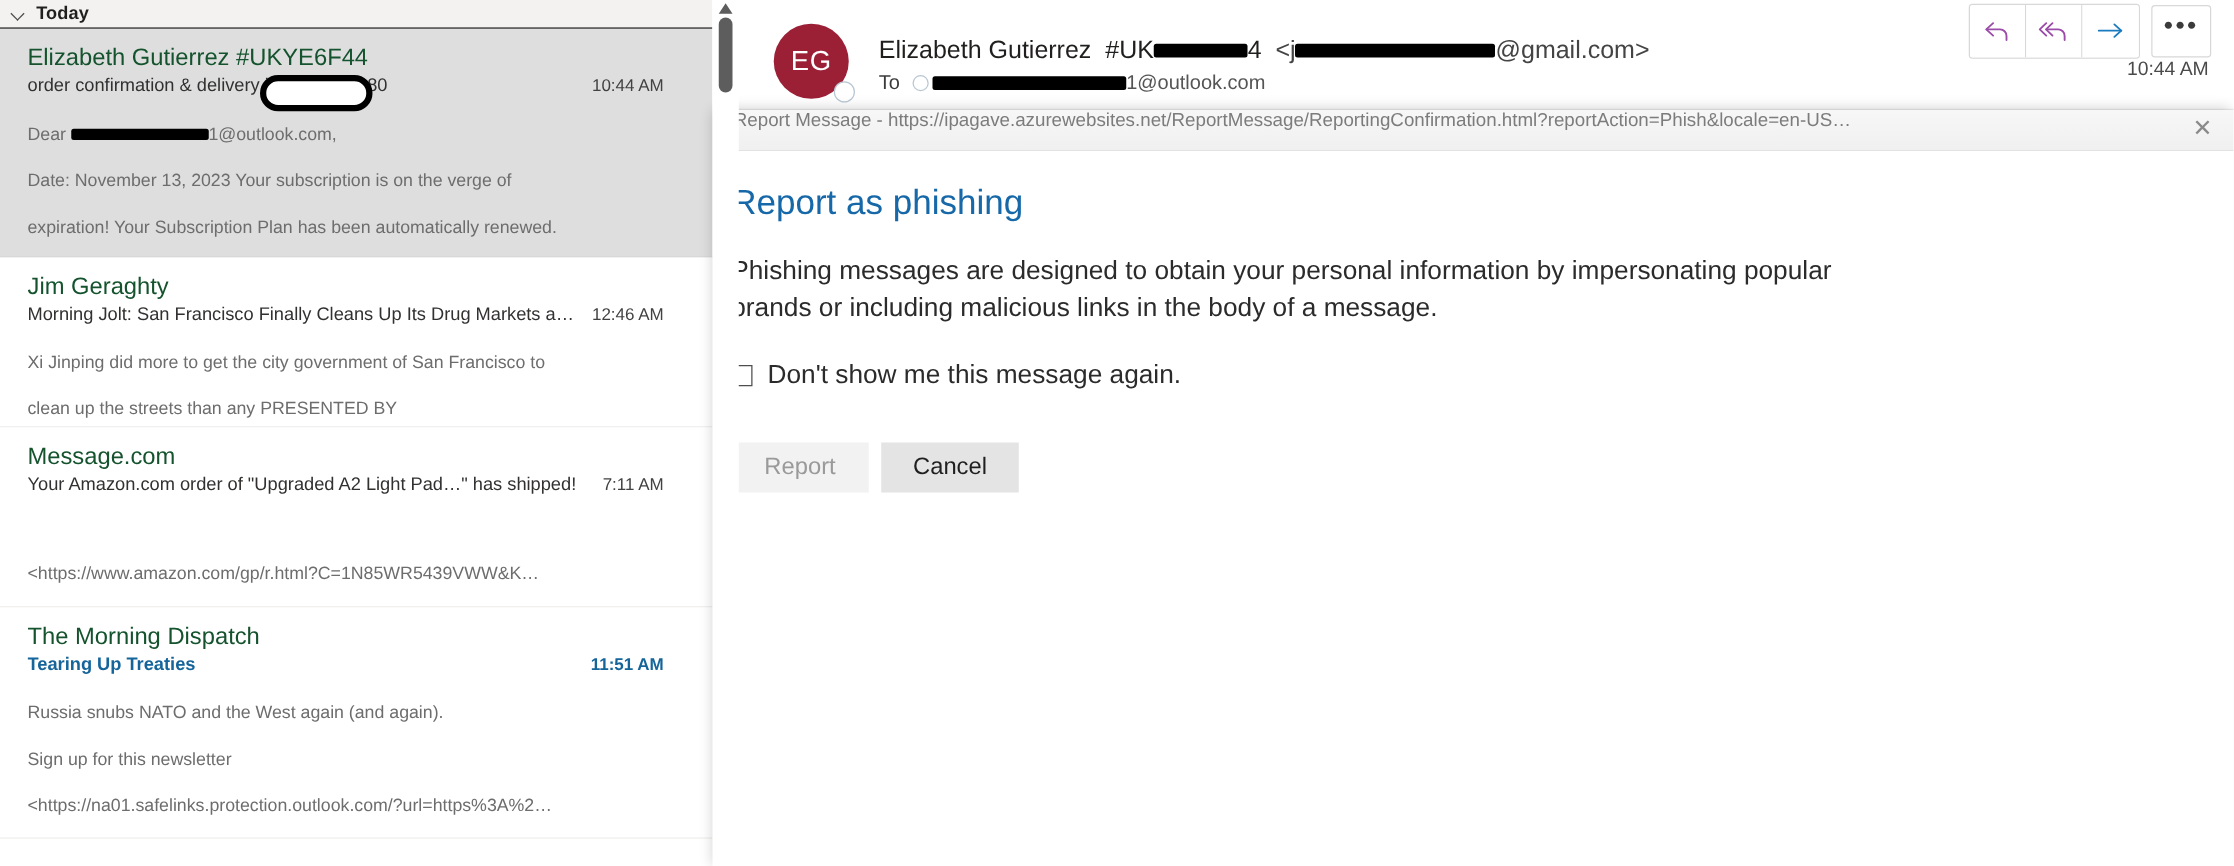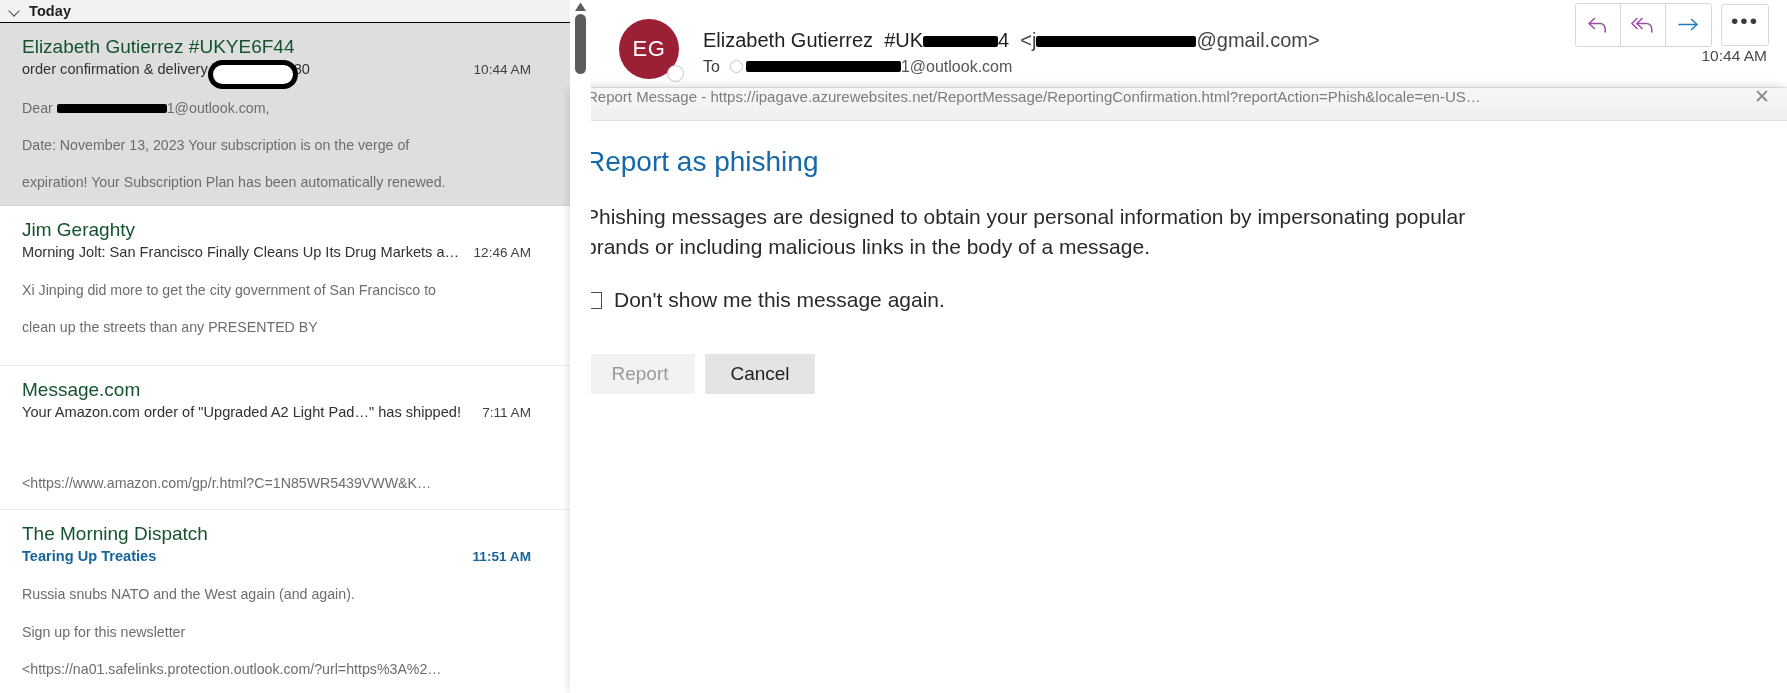--- a/index.html
+++ b/index.html
@@ -282,21 +282,21 @@
     border-top-left-radius: 7px;
     box-shadow: -3px -1px 10px rgba(0,0,0,0.17);
     overflow: hidden;
   }
   .dlg-titlebar {
     height: 33px;
     background: linear-gradient(to bottom,#f7f7f7,#f0f0f0);
     border-bottom: 1px solid #e2e2e2;
     border-top-left-radius: 7px;
     display: flex;
-    align-items: center;
+    align-items: flex-start;
     padding: 0 6px 16px 14px;
   }
   .dlg-title {
     flex: 1 1 auto;
     font-size: 15px;
     color: #7c7c7c;
     white-space: nowrap;
     overflow: hidden;
     text-overflow: ellipsis;
   }
@@ -393,21 +393,21 @@
       </div>
       <div class="preview">
         <span>Dear&nbsp;<span class="redact" style="width:110px;height:9px;"></span>1@outlook.com,</span><br>
         <span>Date: November 13, 2023  Your subscription is on the verge of</span><br>
         <span>expiration! Your Subscription Plan has been automatically renewed.</span>
       </div>
 
       <div class="redact-outline" style="left:208px; top:37px; width:90px; height:29px;"></div>
     </div>
 
-    <div class="msg-item" style="padding-top:12px;padding-bottom:28px;">
+    <div class="msg-item" style="padding-top:12px;padding-bottom:4px;">
       <div class="msg-row-top">
         <div class="sender">Jim Geraghty</div>
       </div>
       <div class="subject-row">
         <div class="subject">Morning Jolt: San Francisco Finally Cleans Up Its Drug Markets an…</div>
         <div class="time">12:46 AM</div>
       </div>
       <div class="preview">
         <span>Xi Jinping did more to get the city government of San Francisco to</span><br>
         <span>clean up the streets than any   PRESENTED BY</span>

